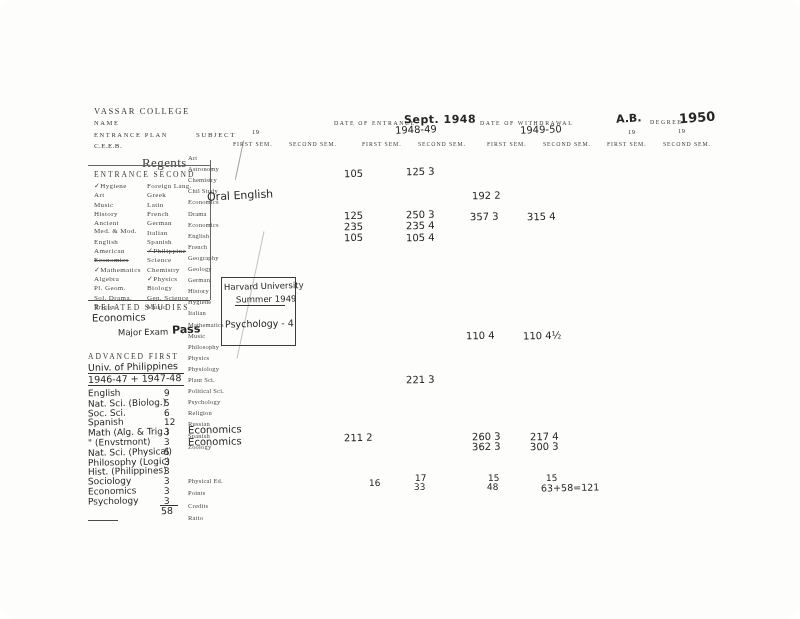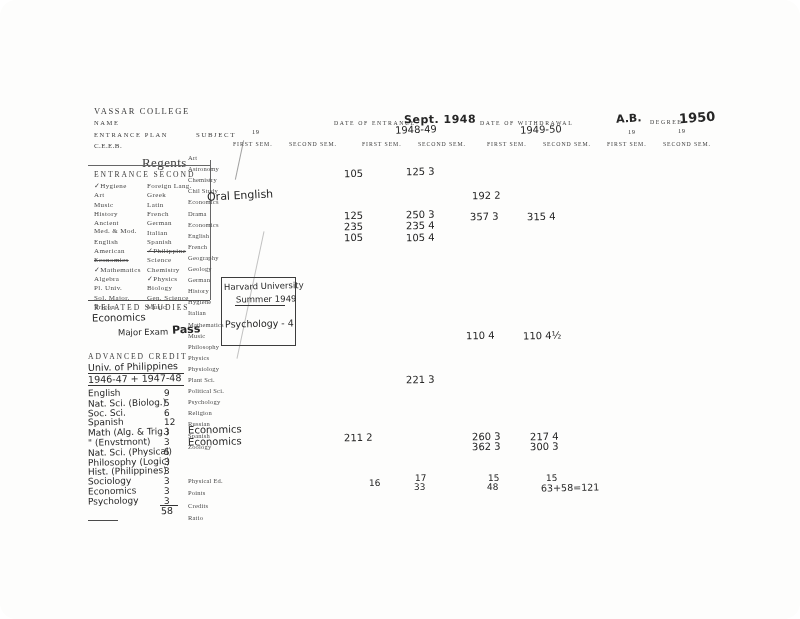--- a/index.html
+++ b/index.html
@@ -91,22 +91,22 @@
       <div class="typed unit" style="left: 94px; top: 191.3px; position: absolute;">Art</div>
       <div class="typed unit" style="left: 94px; top: 200.6px; position: absolute;">Music</div>
       <div class="typed unit" style="left: 94px; top: 209.9px; position: absolute;">History</div>
       <div class="typed unit" style="left: 94px; top: 219.2px; position: absolute;">Ancient</div>
       <div class="typed unit" style="left: 94px; top: 227px; position: absolute;">Med. &amp; Mod.</div>
       <div class="typed unit" style="left: 94px; top: 237.8px; position: absolute;">English</div>
       <div class="typed unit" style="left: 94px; top: 247.1px; position: absolute;">American</div>
       <div class="typed unit strike" style="left: 94px; top: 256.4px; position: absolute;">Economics</div>
       <div class="typed unit" style="left: 94px; top: 265.7px; position: absolute;">✓Mathematics</div>
       <div class="typed unit" style="left: 94px; top: 275px; position: absolute;">Algebra</div>
-      <div class="typed unit" style="left: 94px; top: 284.3px; position: absolute;">Pl. Univ.</div>
-      <div class="typed unit" style="left: 94px; top: 293.6px; position: absolute;">Sol. Major.</div>
+      <div class="typed unit" style="left: 94px; top: 284.3px; position: absolute;">Pl. Geom.</div>
+      <div class="typed unit" style="left: 94px; top: 293.6px; position: absolute;">Sol. Drama.</div>
       <div class="typed unit" style="left: 94px; top: 302.9px; position: absolute;">Trigon.</div>
     </div>
   <div id="eu-col2">
       <div class="typed unit" style="left: 147px; top: 182px; position: absolute;">Foreign Lang.</div>
       <div class="typed unit" style="left: 147px; top: 191.3px; position: absolute;">Greek</div>
       <div class="typed unit" style="left: 147px; top: 200.6px; position: absolute;">Latin</div>
       <div class="typed unit" style="left: 147px; top: 209.9px; position: absolute;">French</div>
       <div class="typed unit" style="left: 147px; top: 219.2px; position: absolute;">German</div>
       <div class="typed unit" style="left: 147px; top: 228.5px; position: absolute;">Italian</div>
       <div class="typed unit" style="left: 147px; top: 237.8px; position: absolute;">Spanish</div>
@@ -118,21 +118,21 @@
       <div class="typed unit" style="left: 147px; top: 293.6px; position: absolute;">Gen. Science</div>
       <div class="typed unit" style="left: 147px; top: 302.9px; position: absolute;">Music</div>
     </div>
 
   <div class="rule" style="left:88px;top:300px;width:122px;"></div>
   <div class="typed seclbl" style="left:94px;top:303px;">RELATED STUDIES</div>
   <div class="hand" style="left:92px;top:312px;font-size:10px;">Economics</div>
   <div class="hand" style="left:118px;top:327px;font-size:8.5px;">Major Exam</div>
   <div class="hand big" style="left:172px;top:323px;font-size:11px;transform:rotate(-3deg);">Pass</div>
 
-  <div class="typed seclbl" style="left:88px;top:352px;">ADVANCED CREDIT</div>
+  <div class="typed seclbl" style="left:88px;top:352px;">ADVANCED FIRST</div>
   <div class="hand" style="left:88px;top:361px;font-size:9.5px;">Univ. of Philippines</div>
   <div class="rule" style="left:88px;top:373px;width:96px;background:#333;"></div>
   <div class="hand" style="left:88px;top:373px;font-size:9.5px;">1946-47 + 1947-48</div>
   <div class="rule" style="left:88px;top:385px;width:96px;background:#333;"></div>
 
   <div id="ac-list">
       <div class="hand" style="left: 88px; top: 388px; font-size: 9px;">English</div>
       <div class="hand" style="left: 164px; top: 388px; font-size: 9px;">9</div>
       <div class="hand" style="left: 88px; top: 397.8px; font-size: 9px;">Nat. Sci. (Biolog.)</div>
       <div class="hand" style="left: 164px; top: 397.8px; font-size: 9px;">5</div>

